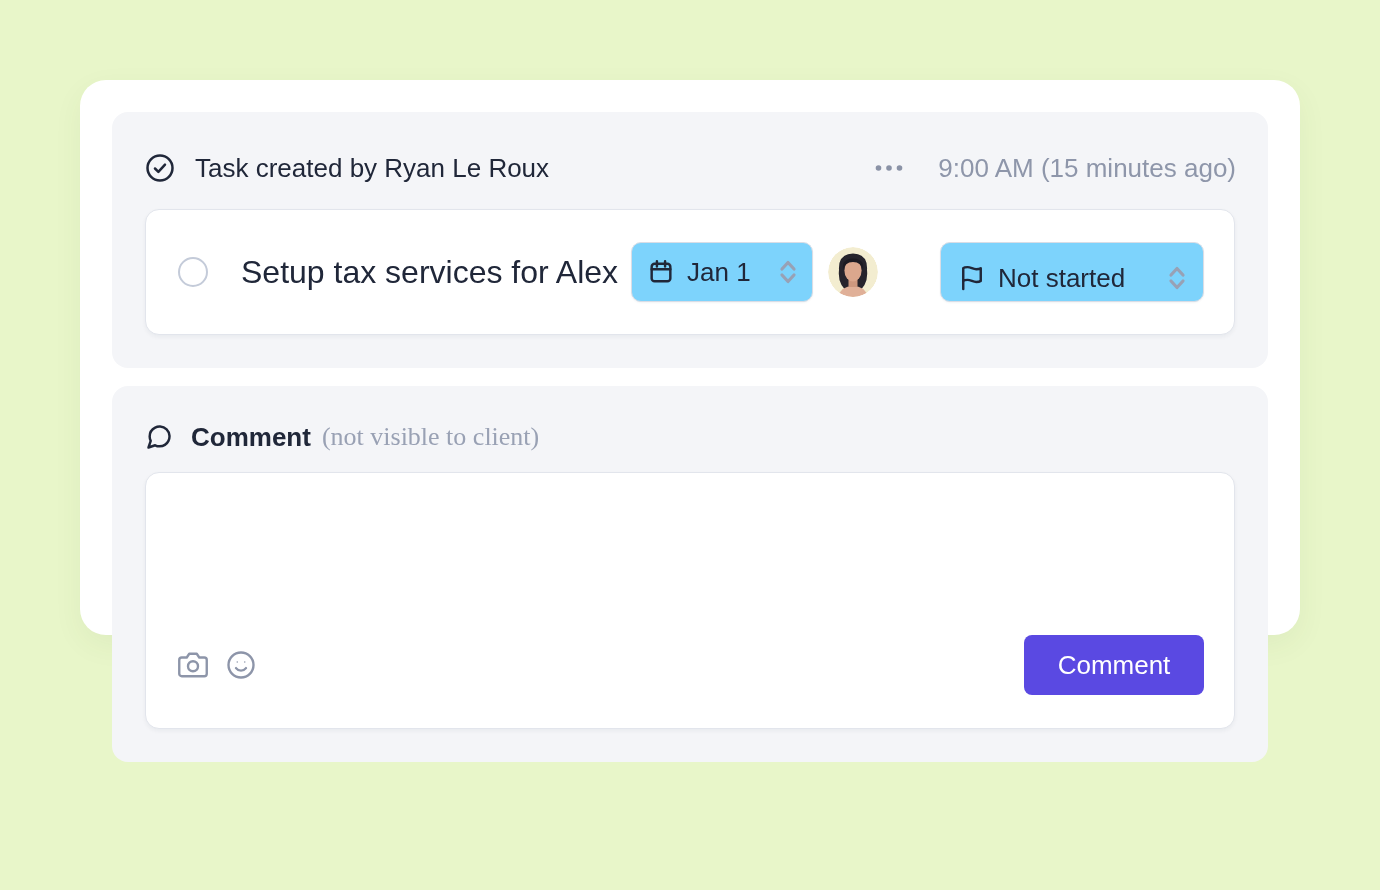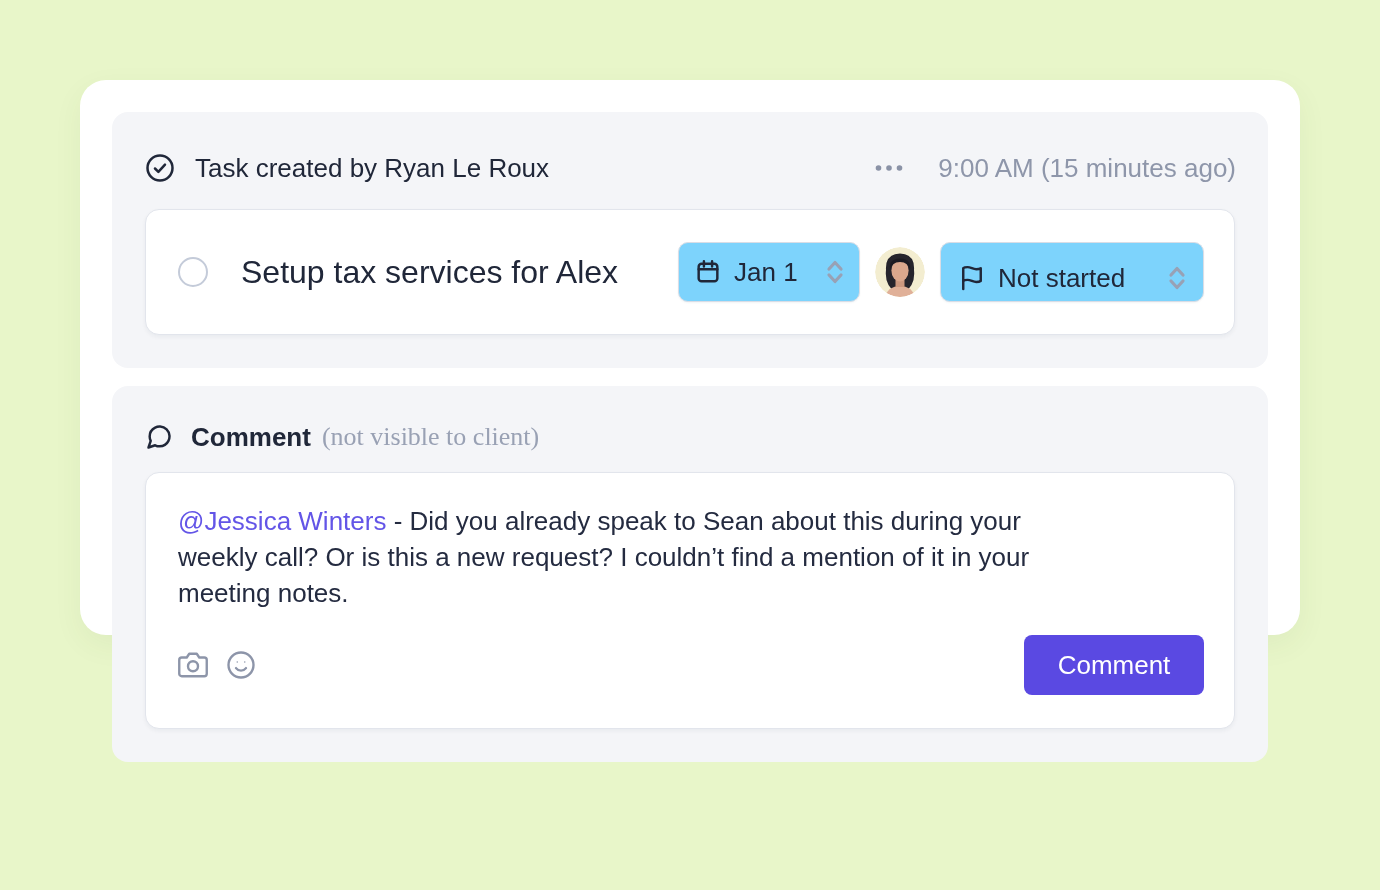--- a/index.html
+++ b/index.html
@@ -52,21 +52,21 @@
   .task-title { font-size: 32px; color: #202739; margin-left: 33px; flex: 1; }
 
   .control {
     display: flex; align-items: center; box-sizing: border-box;
     height: 60px; background: #7dd3fc;
     border: 1.5px solid #d9dde6; border-radius: 10px;
     box-shadow: 0 1px 2px rgba(25, 35, 65, 0.05);
     cursor: pointer; flex: none;
   }
   .control.date-picker   { width: 182px; padding: 0 13px 0 15px; }
-  .control.status-picker { width: 264px; padding: 12px 15px 0 17px; }
+  .control.status-picker { width: 264px; padding: 12px 15px 0 17px; margin-left: 47px; }
   .control-label { font-size: 26px; color: #202739; margin-left: 12px; margin-right: auto; white-space: nowrap; }
 
   .avatar { width: 50px; height: 50px; border-radius: 50%; margin: 0 15px; flex: none; cursor: pointer; overflow: hidden; }
 
   .comment-title { font-size: 26px; font-weight: 700; color: #202739; margin-left: 18px; }
   .comment-note  { font-size: 26px; color: #99a1b4; margin-left: 11px; font-family: Liberation Serif, serif; }
 
   .editor {
     position: absolute; left: 33px; top: 86px;
     width: 1090px; height: 257px; box-sizing: border-box;
@@ -181,25 +181,20 @@
         <span>
           <svg width="28" height="28" viewBox="0 0 24 24" fill="none" stroke="#202739" stroke-width="2.1" stroke-linecap="round" stroke-linejoin="round">
             <path d="M21 11.5a8.38 8.38 0 0 1-.9 3.8 8.5 8.5 0 0 1-7.6 4.7 8.38 8.38 0 0 1-3.8-.9L3 21l1.9-5.7a8.38 8.38 0 0 1-.9-3.8 8.5 8.5 0 0 1 4.7-7.6 8.38 8.38 0 0 1 3.8-.9h.5a8.48 8.48 0 0 1 8 8v.5z"></path>
           </svg>
         </span>
         <span class="comment-title">Comment</span>
         <span class="comment-note">(not visible to client)</span>
       </div>
 
       <div class="editor">
-        <div class="editor-text">
-          <div><span class="mention">@Jessica Winters</span><span> - Did you already speak to Sean about this during your</span></div>
-          <div>weekly call? Or is this a new request? I couldn’t find a mention of it in your</div>
-          <div>meeting notes.</div>
-        </div>
 
         <div class="editor-footer">
           <button class="icon-btn">
             <svg width="30" height="30" viewBox="0 0 24 24" fill="none" stroke="#8d95a9" stroke-width="1.9" stroke-linecap="round" stroke-linejoin="round">
               <path d="M23 19a2 2 0 0 1-2 2H3a2 2 0 0 1-2-2V8a2 2 0 0 1 2-2h4l2-3h6l2 3h4a2 2 0 0 1 2 2z"></path>
               <circle cx="12" cy="13" r="4"></circle>
             </svg>
           </button>
           <button class="icon-btn">
             <svg width="30" height="30" viewBox="0 0 24 24" fill="none" stroke="#8d95a9" stroke-width="1.9" stroke-linecap="round" stroke-linejoin="round">

